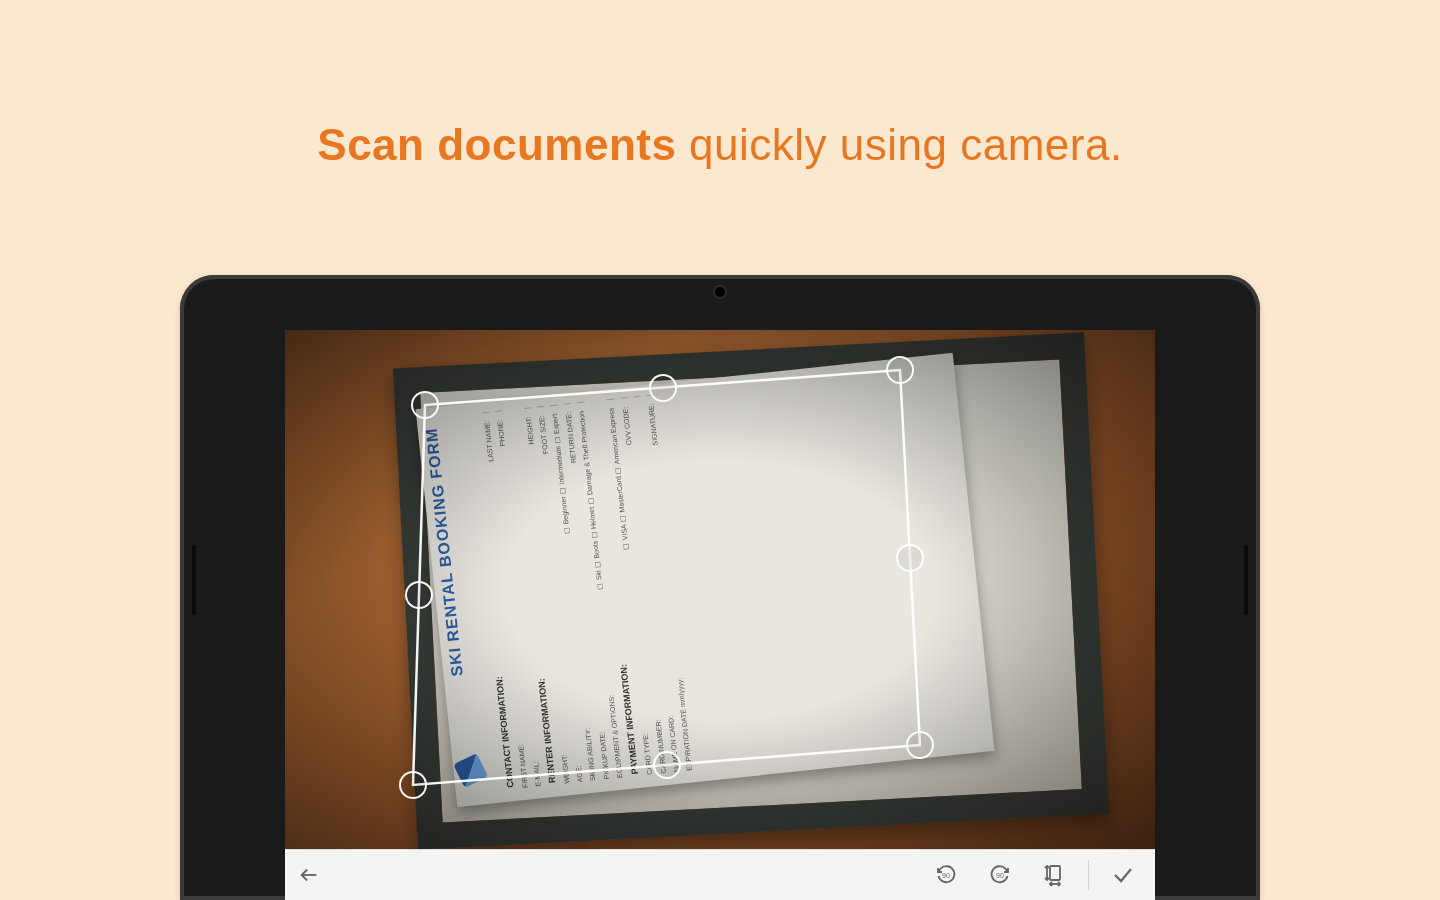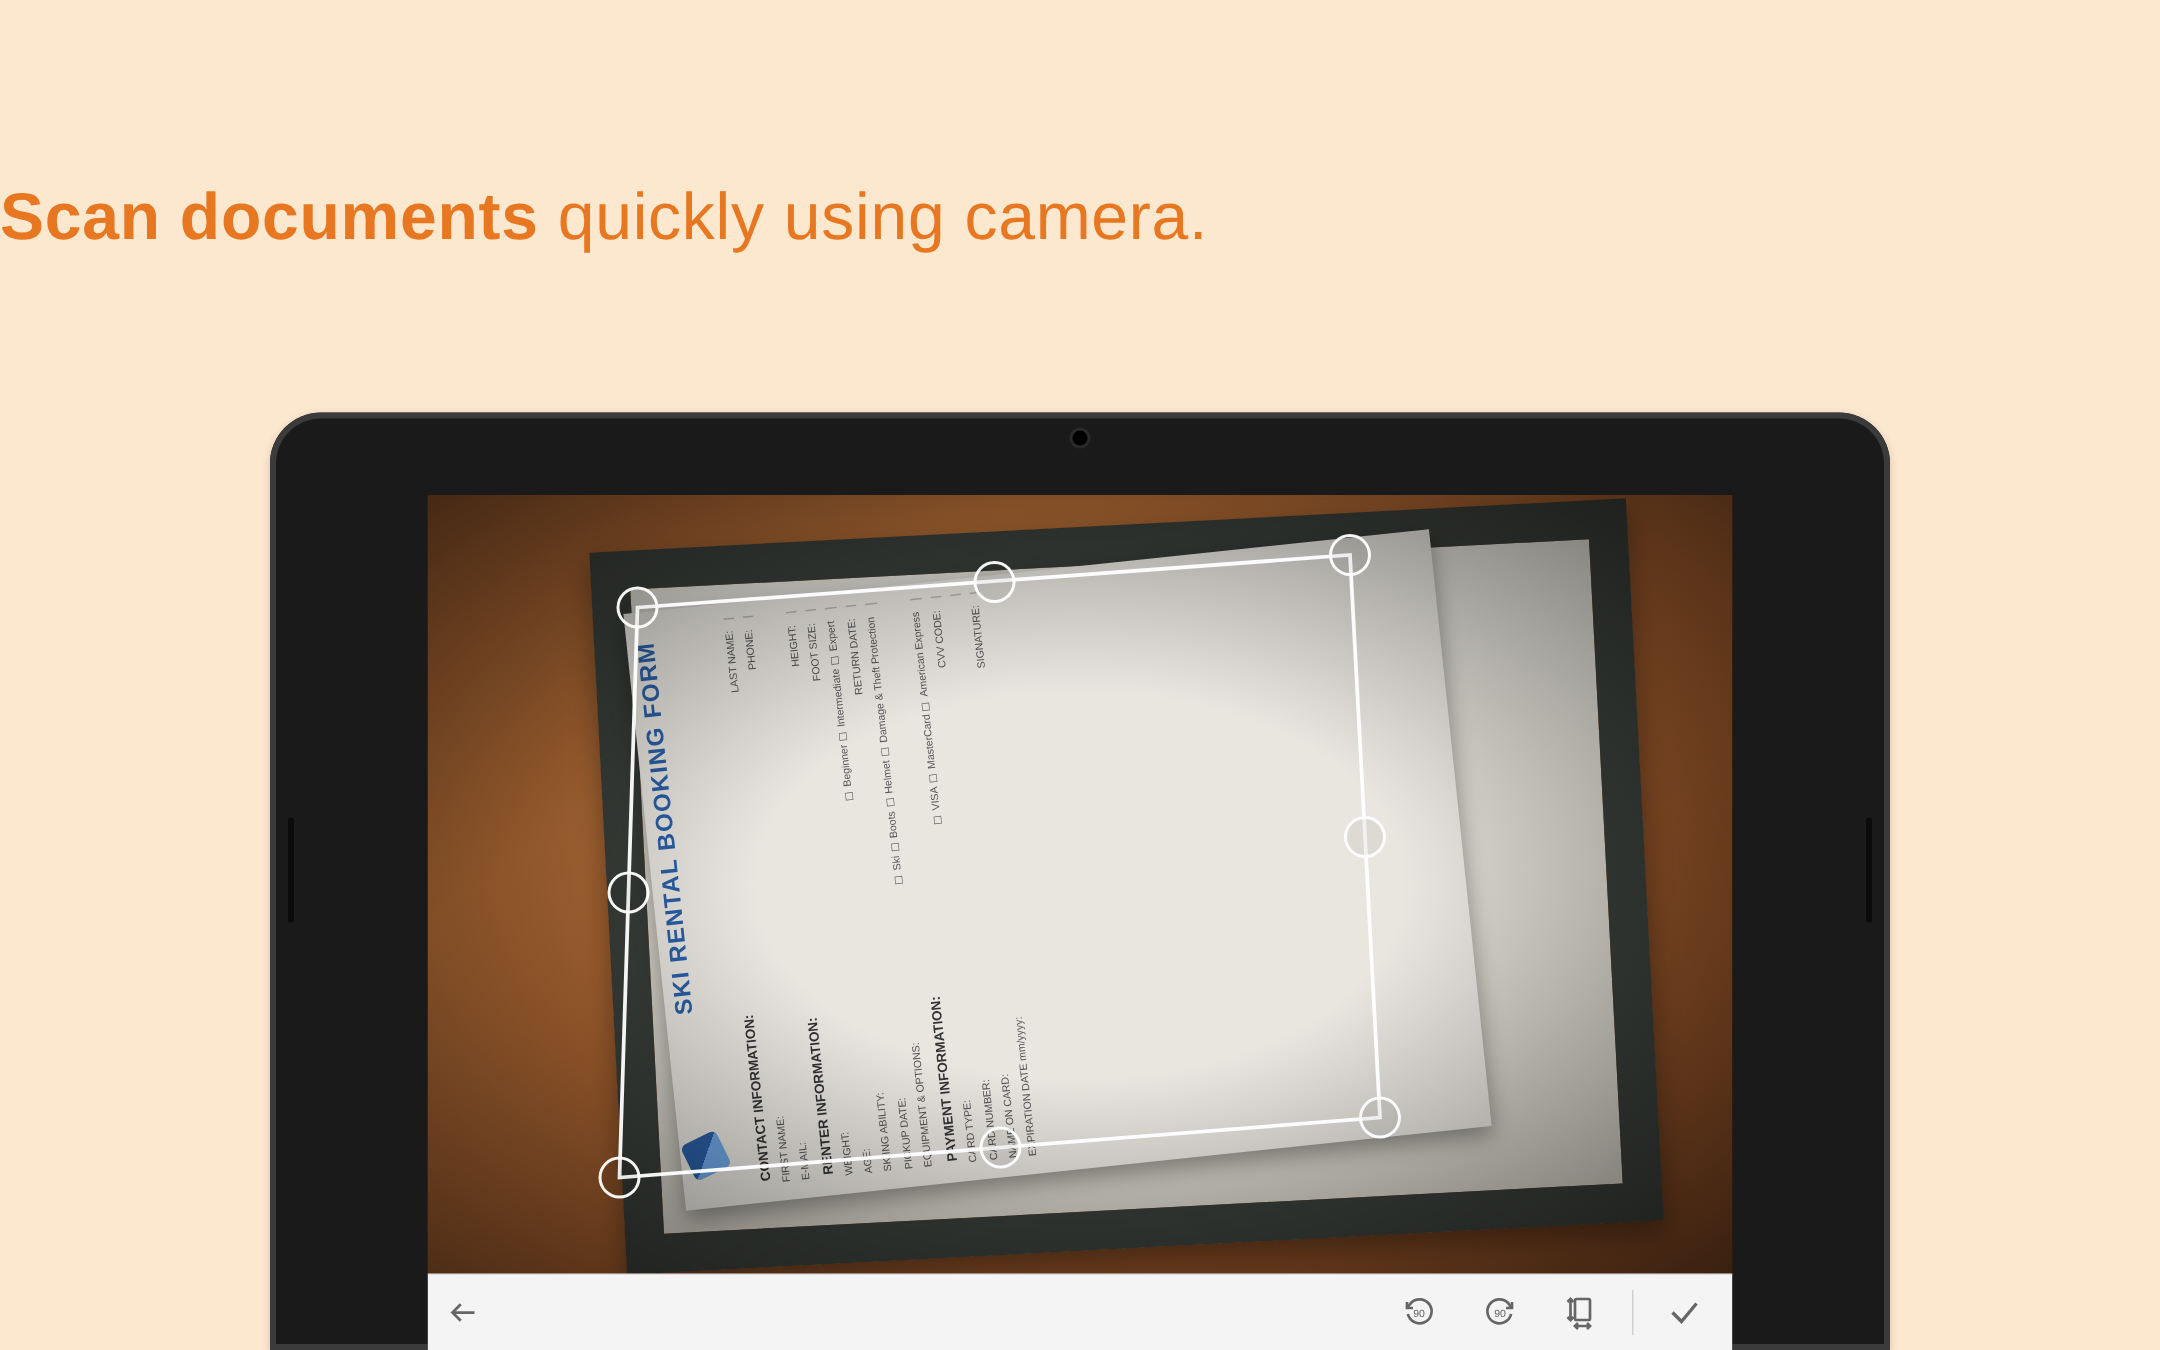--- a/index.html
+++ b/index.html
@@ -14,20 +14,21 @@
   .stage {
     position: relative;
     width: 1440px;
     height: 900px;
   }
   .headline {
     position: absolute;
     top: 120px;
     left: 0;
     width: 100%;
+    text-align: center;
     font-size: 44px;
     color: #e87722;
     letter-spacing: 0.5px;
   }
   .headline .bold { font-weight: 700; }
   .headline .light { font-weight: 300; }
 
   
   .tablet {
     position: absolute;

